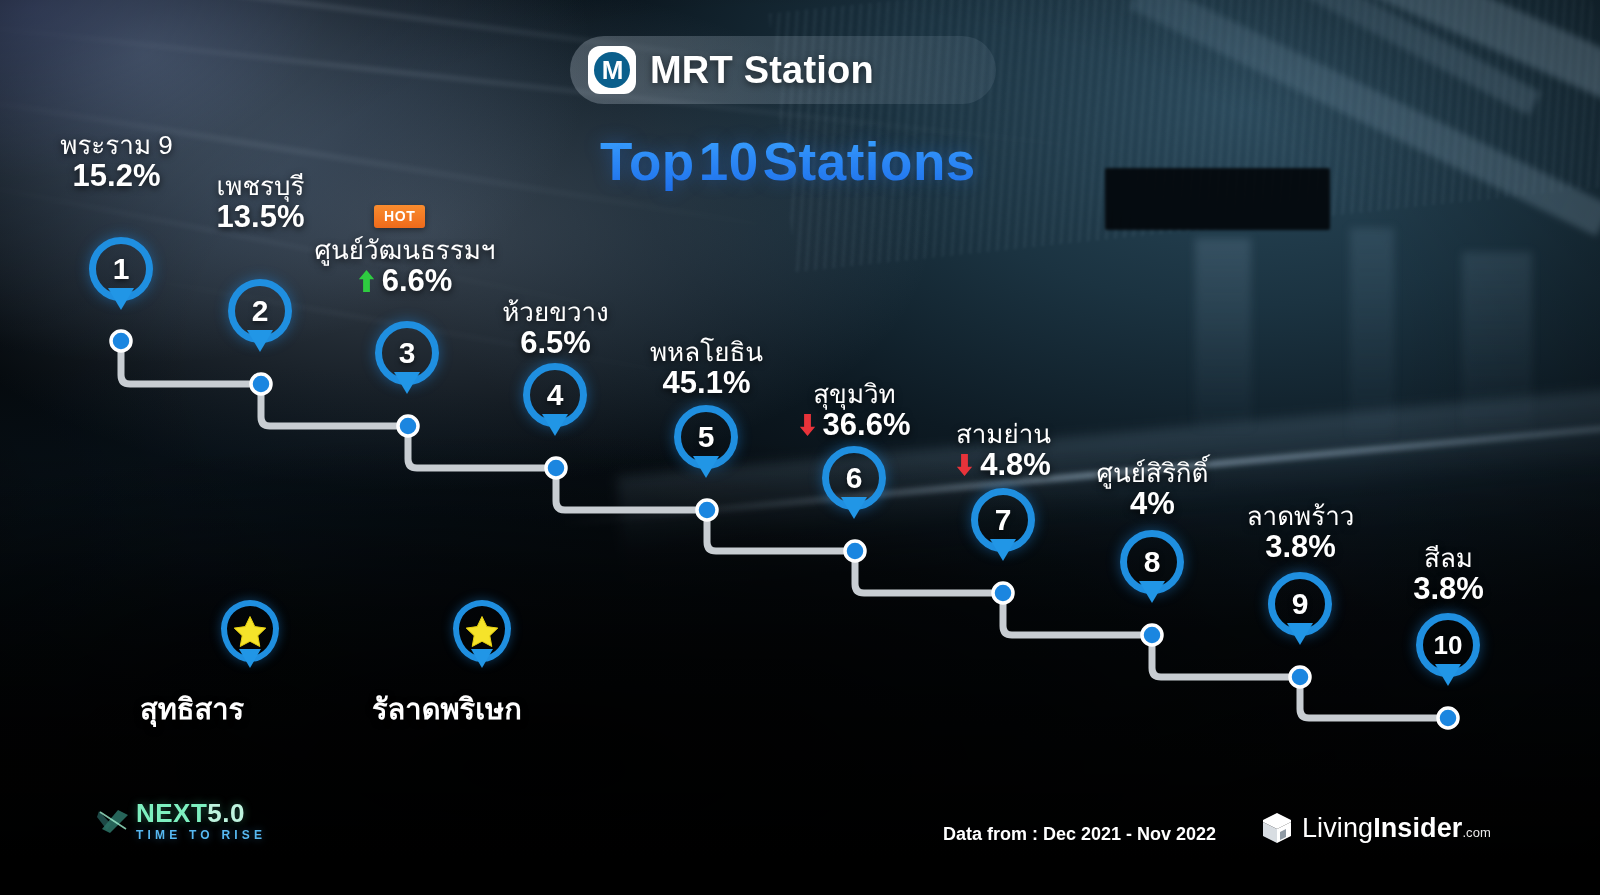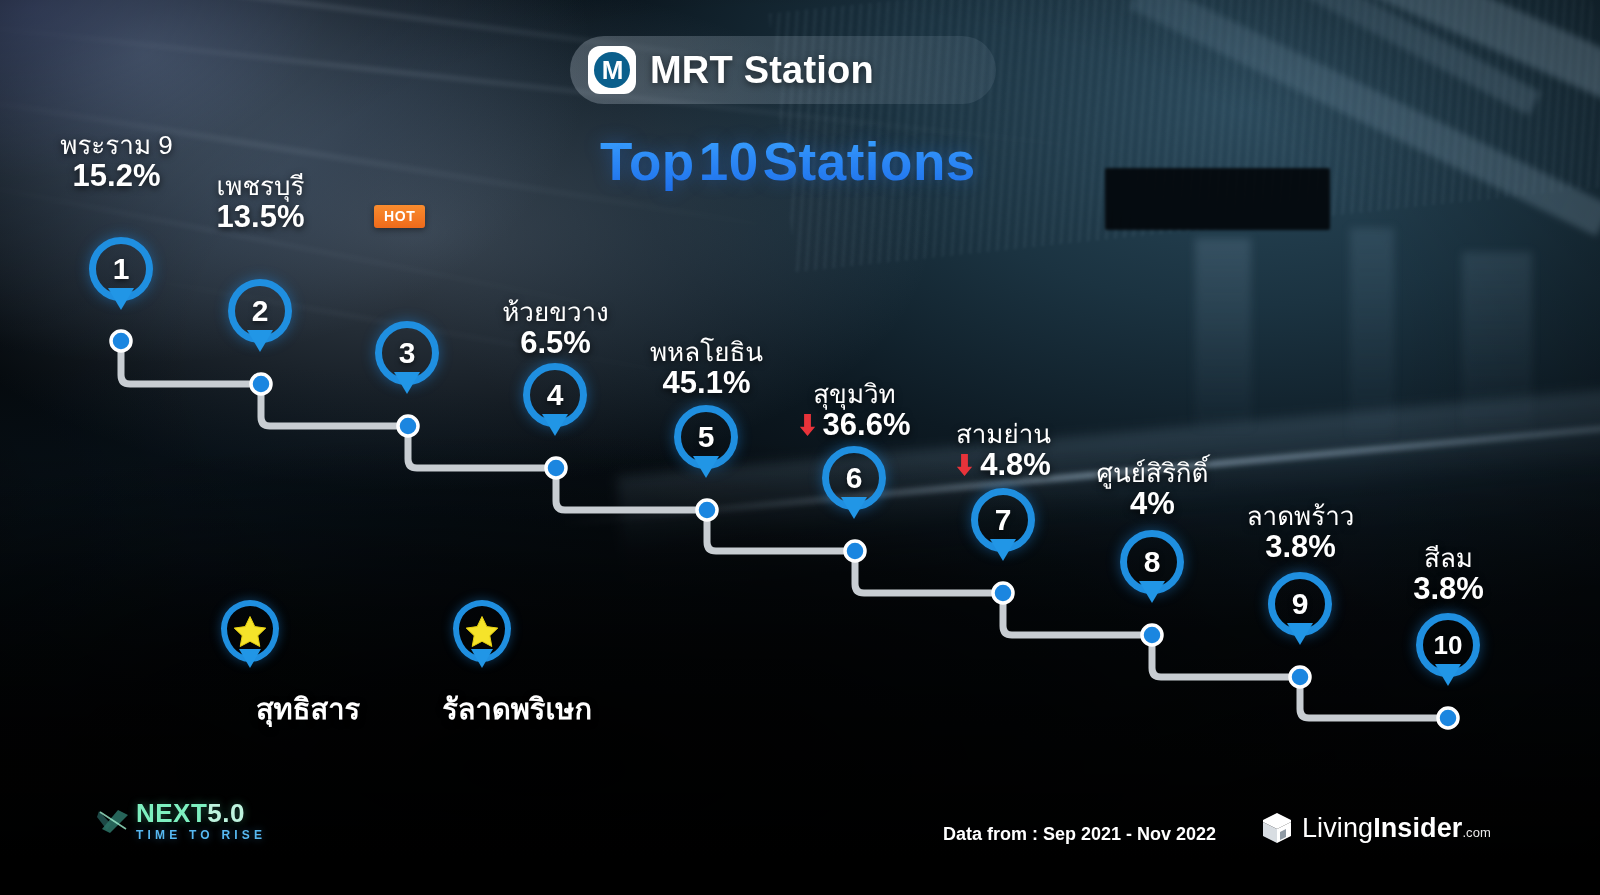--- a/index.html
+++ b/index.html
@@ -159,21 +159,21 @@
   }
   .star-ring::after {
     content:""; position:absolute; left:50%; top:100%;
     transform:translate(-50%,-7px);
     width:0; height:0;
     border-left:11px solid transparent;
     border-right:11px solid transparent;
     border-top:19px solid #2196e6;
   }
   .star-label {
-    position:absolute; width:220px; text-align:right; left:-81px; top:86px;
+    position:absolute; width:220px; text-align:left; left:-81px; top:86px;
     color:#fff; font-size:29px; font-weight:bold;
     text-shadow:0 2px 7px rgba(0,0,0,.8); white-space:nowrap;
   }
 
   
   .next-logo { position:absolute; left:96px; top:800px; display:flex; align-items:center; gap:6px; }
   .next-x { width:34px; height:34px; flex:0 0 auto; }
   .next-text { display:flex; flex-direction:column; line-height:1; }
   .next-main { font-size:26px; font-weight:bold; color:#7ef0c0; letter-spacing:.5px; text-shadow:0 0 10px rgba(90,240,190,.35); }
   .next-main .five { color:#bff4df; }
@@ -281,20 +281,29 @@
     <div class="pct-row">
         <div class="st-pct">13.5%</div>
       </div>
   </div>
 
   <div class="station" style="left:375px; top:321px;">
     <div class="pin">
         <span class="pin-num">3</span>
       </div>
   </div>
+  <div class="label" style="left:285px; top:236px; width:240px;">
+    <div class="st-name">ศูนย์วัฒนธรรมฯ</div>
+    <div class="pct-row">
+      <svg class="arrow-up" viewBox="0 0 20 28">
+        <path d="M10 1 L19 12 L14 12 L14 27 L6 27 L6 12 L1 12 Z" fill="#2ecc40"></path>
+      </svg>
+      <div class="st-pct">6.6%</div>
+    </div>
+  </div>
 
   <div class="station" style="left:523px; top:363px;">
     <div class="pin">
         <span class="pin-num">4</span>
       </div>
   </div>
   <div class="label" style="left:428px; top:298px; width:255px;">
     <div class="st-name">ห้วยขวาง</div>
     <div class="pct-row">
         <div class="st-pct">6.5%</div>
@@ -404,21 +413,21 @@
       <path d="M4 8 L30 25" stroke="#9ff0cf" stroke-width="1.6" opacity=".8" fill="none"></path>
     </svg>
     <div class="next-text">
       <div class="next-main">
         <span>NEXT</span><span class="five">5.0</span>
       </div>
       <div class="next-sub">TIME TO RISE</div>
     </div>
   </div>
 
-  <div class="data-from">Data from : Sep 2021 - Nov 2022</div>
+  <div class="data-from">Data from : Dec 2021 - Nov 2022</div>
 
   <div class="li-logo">
     <svg class="li-icon" viewBox="0 0 30 32">
       <path d="M15 1 L29 8 L29 10 L15 17 L1 10 L1 8 Z" fill="#ffffff"></path>
       <path d="M1 10 L15 17 L15 31 L1 24 Z" fill="#d8dde2"></path>
       <path d="M15 17 L29 10 L29 24 L15 31 Z" fill="#ffffff"></path>
       <path d="M18 20 L24 17 L24 25 L18 28 Z" fill="#8f9aa4"></path>
     </svg>
     <div class="li-text">
       <span>Living</span><span class="b">Insider</span><span class="dot">.com</span>

